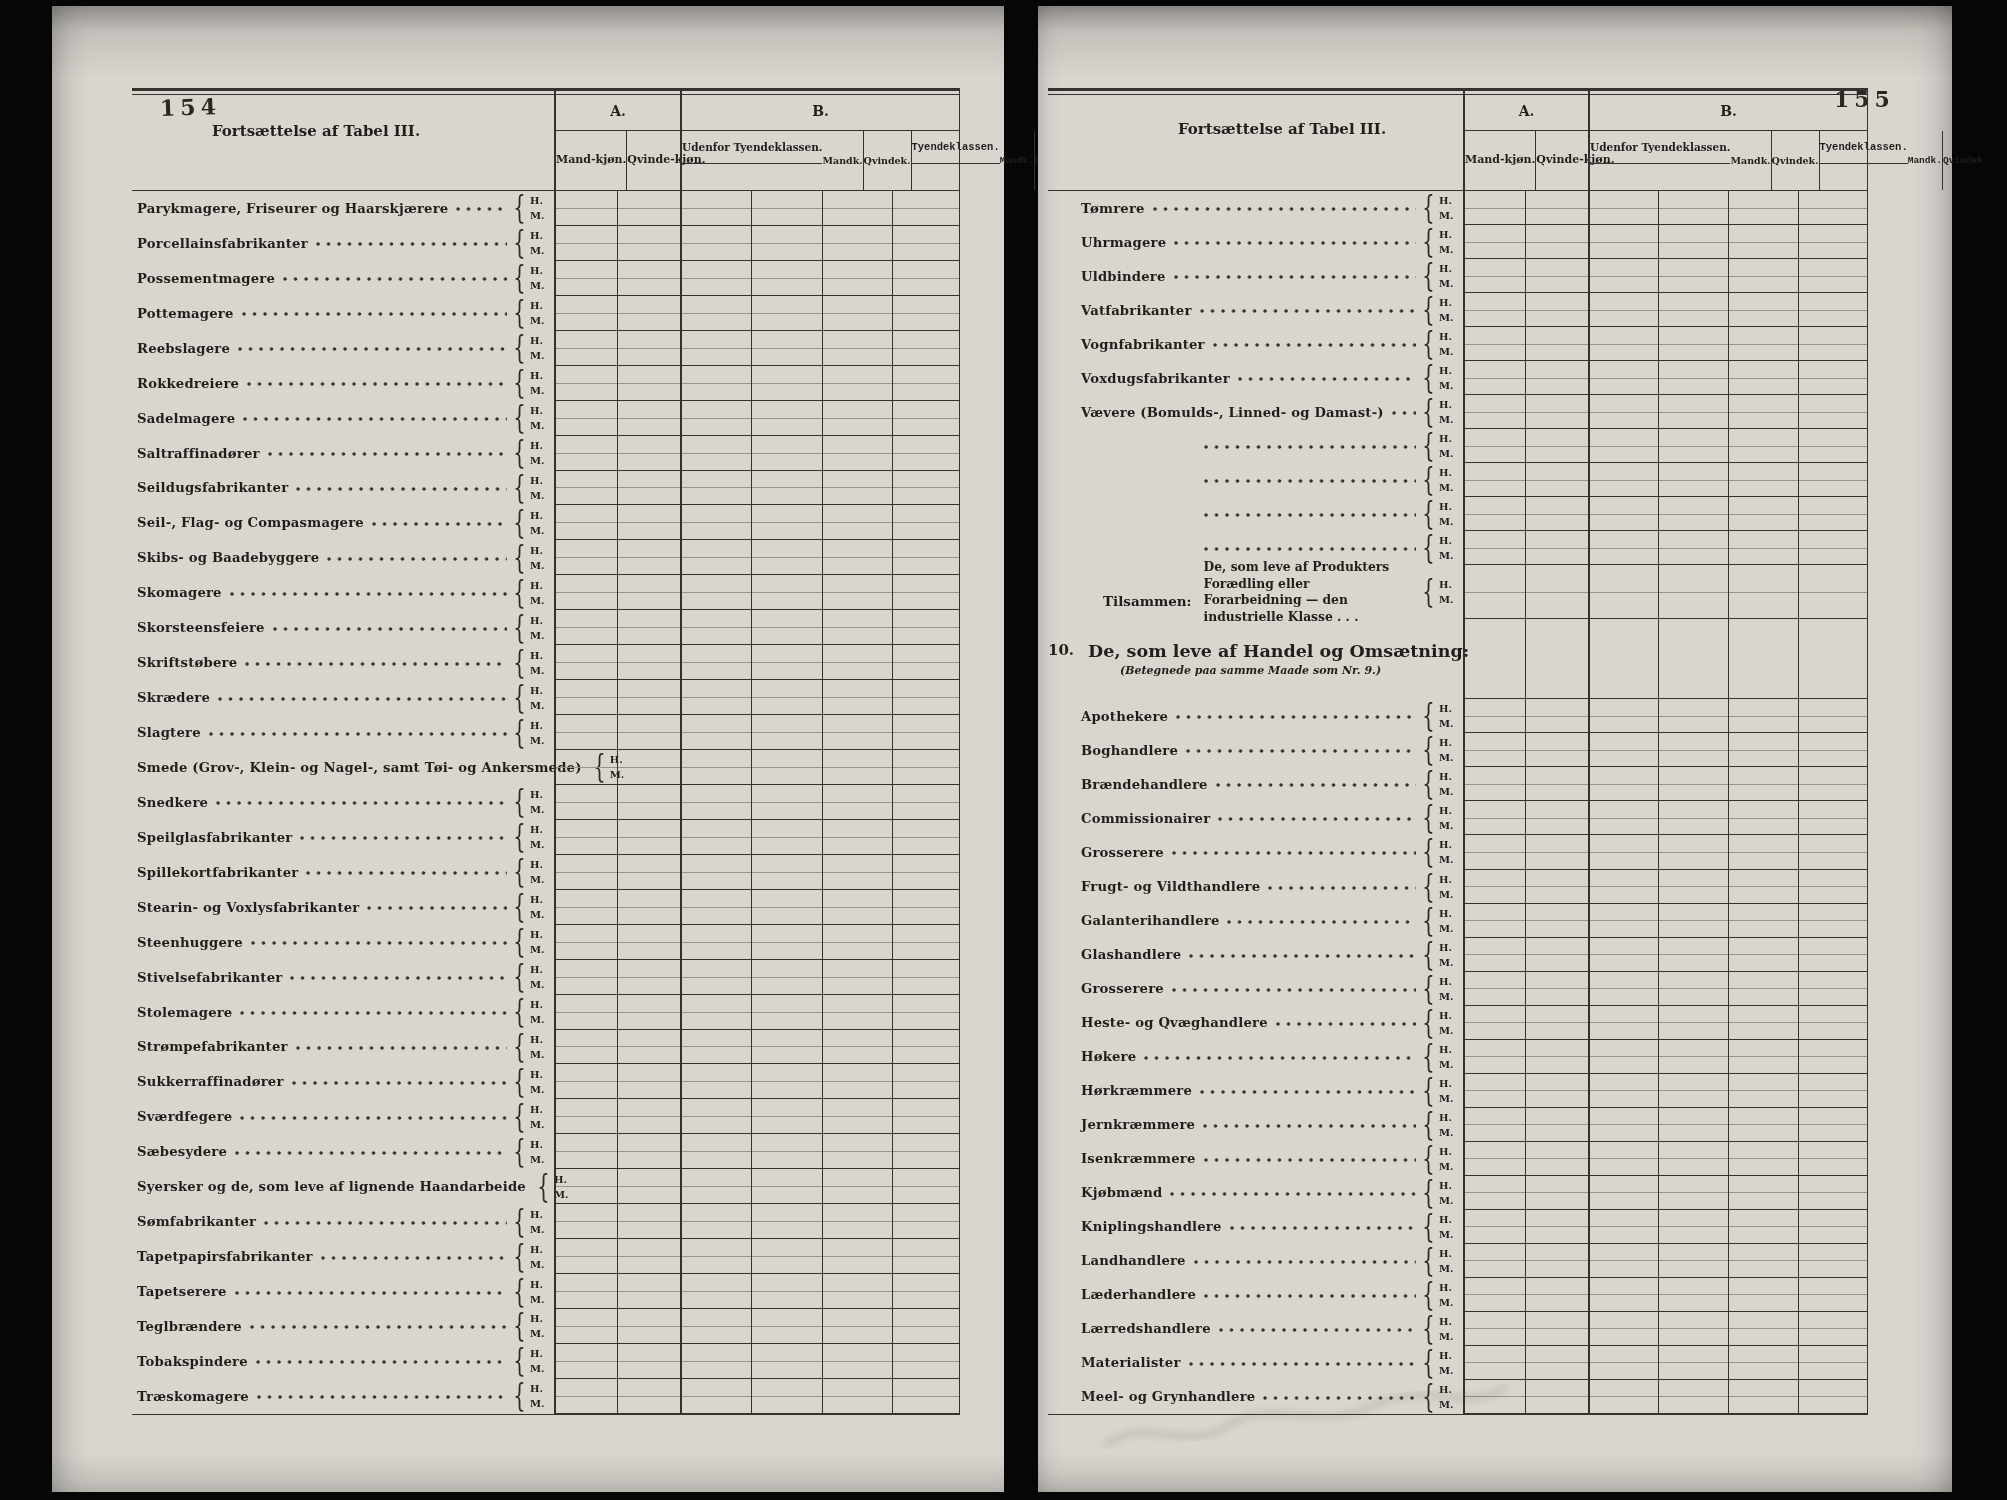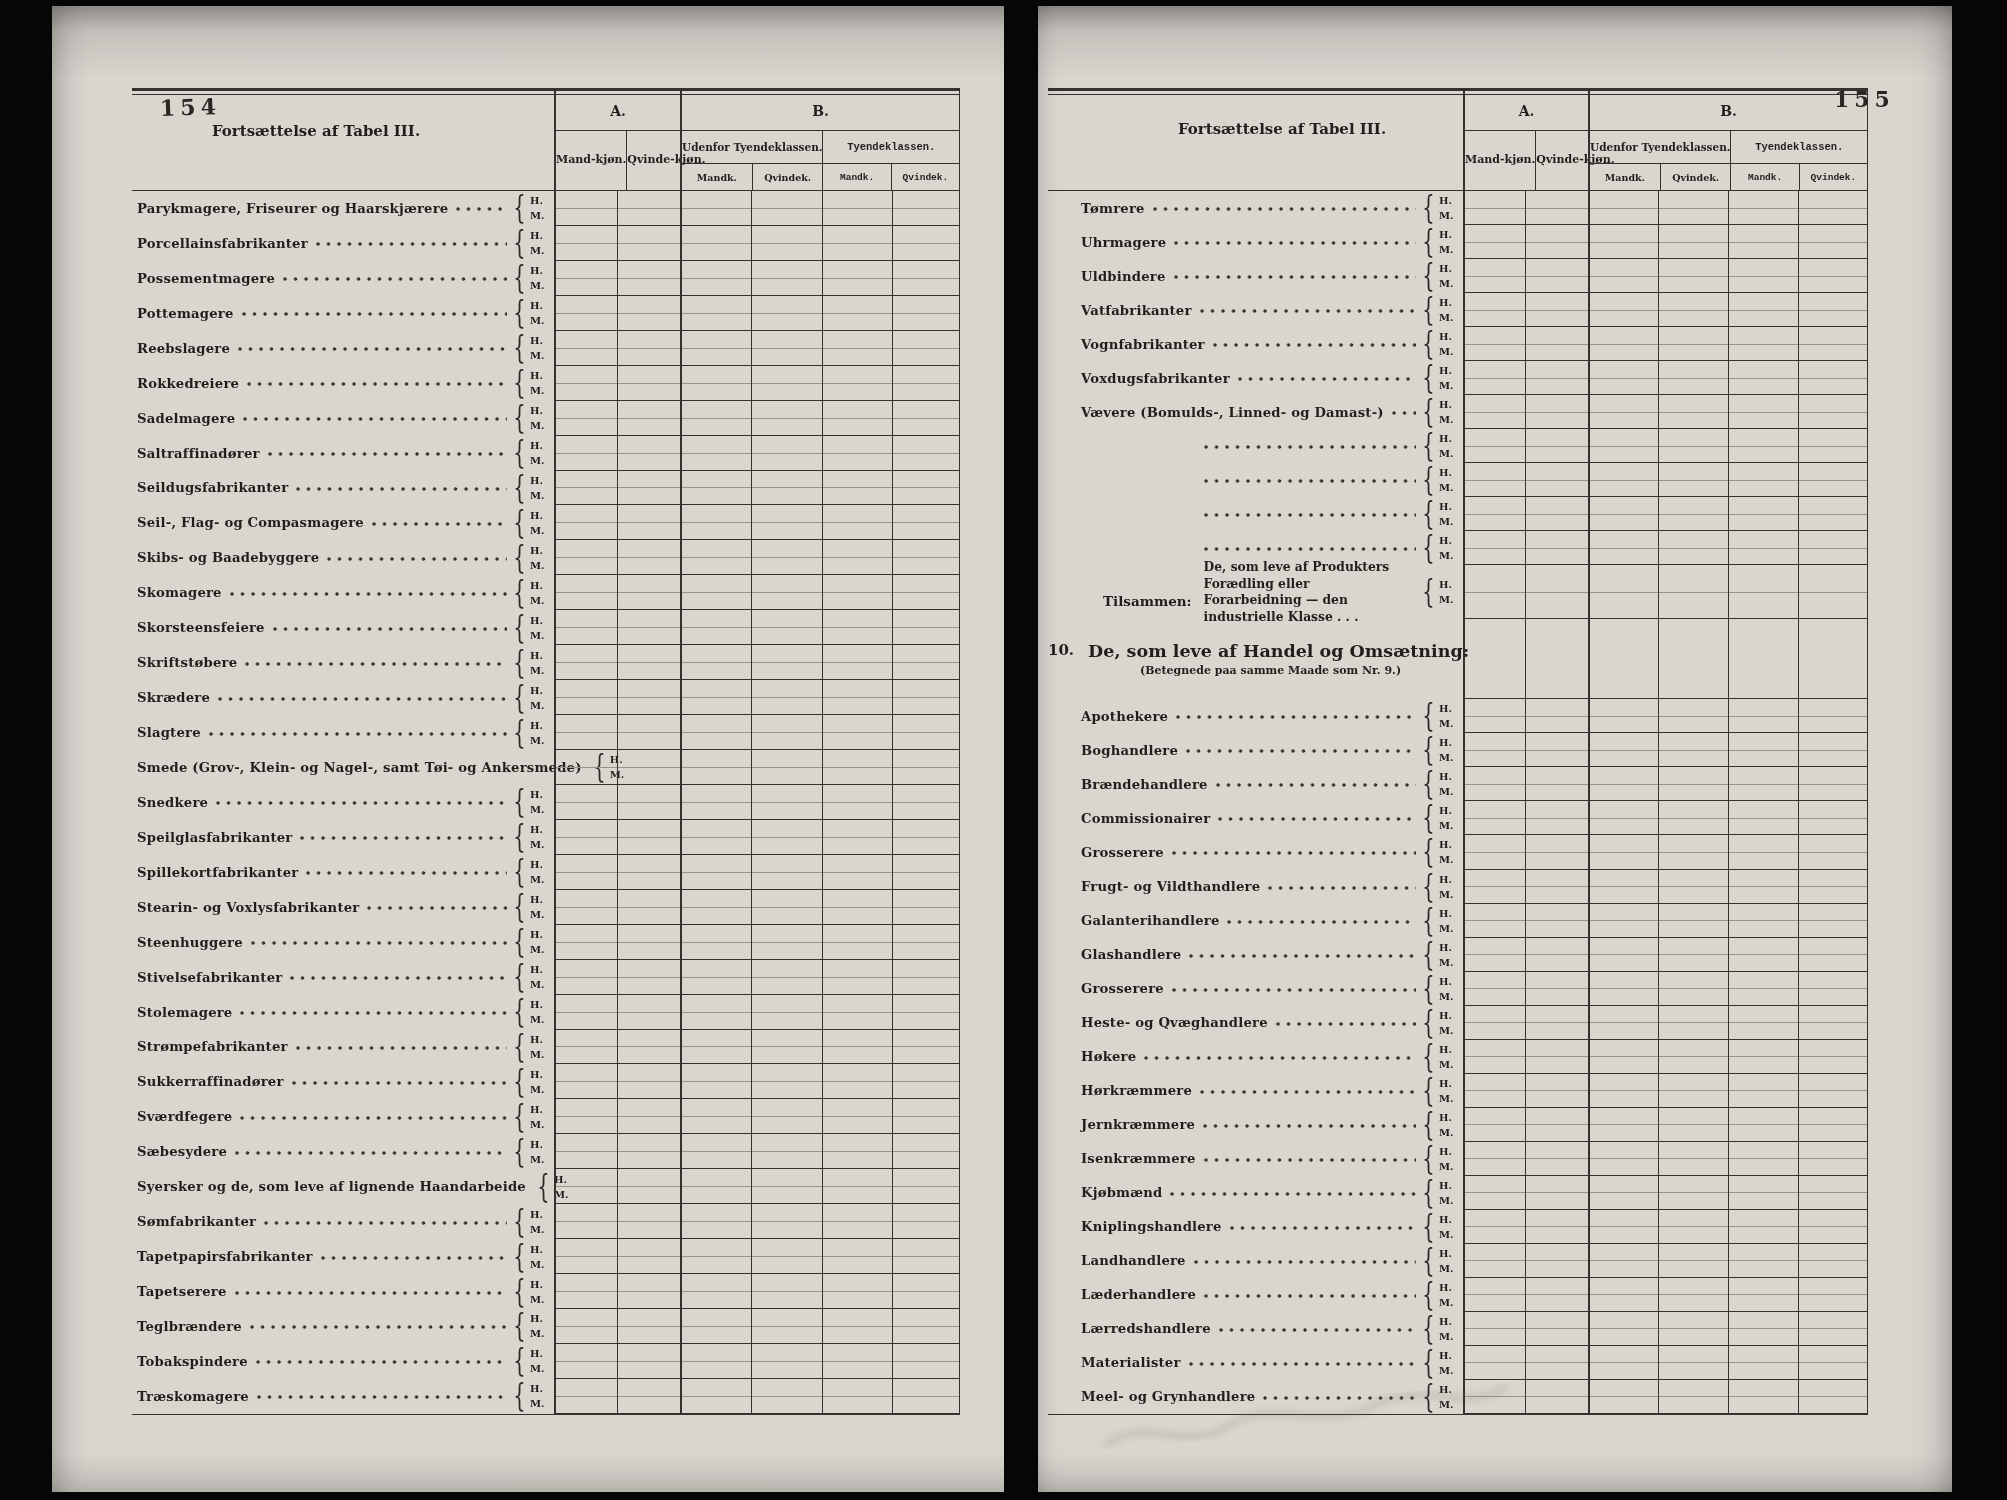--- a/index.html
+++ b/index.html
@@ -34,21 +34,21 @@
   .thead *{box-sizing:border-box;}
   .h-label{width:var(--lbl);}
   .h-a{width:calc(var(--c1) + var(--c2));border-left:2px solid var(--line);display:flex;flex-direction:column;}
   .h-b{width:calc(var(--c3) + var(--c4) + var(--c5) + var(--c6));border-left:2px solid var(--line);border-right:1px solid var(--line);display:flex;flex-direction:column;}
   .h-top{height:40px;display:flex;align-items:center;justify-content:center;
          font-size:14px;font-weight:bold;border-bottom:1px solid var(--line);}
   .h-bot{flex:1;display:flex;}
   .h-sex{flex:1;display:flex;flex-direction:row;align-items:center;justify-content:center;
          font-size:11px;font-weight:bold;line-height:1.35;}
   .h-sex + .h-sex{border-left:1px solid var(--line);}
-  .h-group{flex:1;display:flex;flex-direction:column;}
+  .h-group{flex:1;display:flex;flex-direction:row;}
   .h-group + .h-group{border-left:1px solid var(--line);font-family:Liberation Mono, monospace;}
   .h-group-title{height:33px;display:flex;align-items:center;justify-content:center;
                  font-size:10.5px;font-weight:bold;border-bottom:1px solid var(--line);white-space:nowrap;}
   .h-subs{flex:1;display:flex;}
   .h-sub{flex:1;display:flex;align-items:center;justify-content:center;font-size:9.5px;font-weight:bold;}
   .h-sub + .h-sub{border-left:1px solid var(--line);}
 
   
   .rows{position:absolute;left:0;right:0;top:100px;bottom:0;display:flex;flex-direction:column;}
   .row{flex:1 1 0;display:flex;min-height:0;}
@@ -75,21 +75,21 @@
   .summary-row{flex:0 0 54px;}
   .summary-row .lbl{padding-left:55px;align-items:center;}
   .sum-head{font-size:13.5px;font-weight:bold;white-space:nowrap;align-self:flex-start;margin-top:28px;}
   .sum-text{flex:1 1 0;min-width:0;font-size:12.3px;font-weight:bold;line-height:1.35;margin:0 6px 0 12px;}
   .heading-row{flex:0 0 80px;}
   .heading-row .lbl{padding-left:0;flex-direction:column;align-items:flex-start;justify-content:center;}
   .heading-row .cell::after{display:none;}
   .sec-line1{display:flex;align-items:flex-start;}
   .sec-num{font-size:15px;font-weight:bold;margin-right:14px;}
   .sec-title{font-size:17.5px;font-weight:bold;white-space:nowrap;}
-  .sec-sub{font-size:11px;font-weight:bold;margin:3px 0 0 92px;white-space:nowrap;}
+  .sec-sub{font-size:11px;font-weight:bold;margin:3px 0 0 72px;white-space:nowrap;font-style:italic;}
 
   .smudge{position:absolute;left:50px;bottom:28px;opacity:.5;transform:rotate(-5deg);}
 </style>
 </head>
 <body>
 
 <div class="canvas">
 
   <div class="page page-left">
     <div class="pagenum pagenum-left">154</div>

